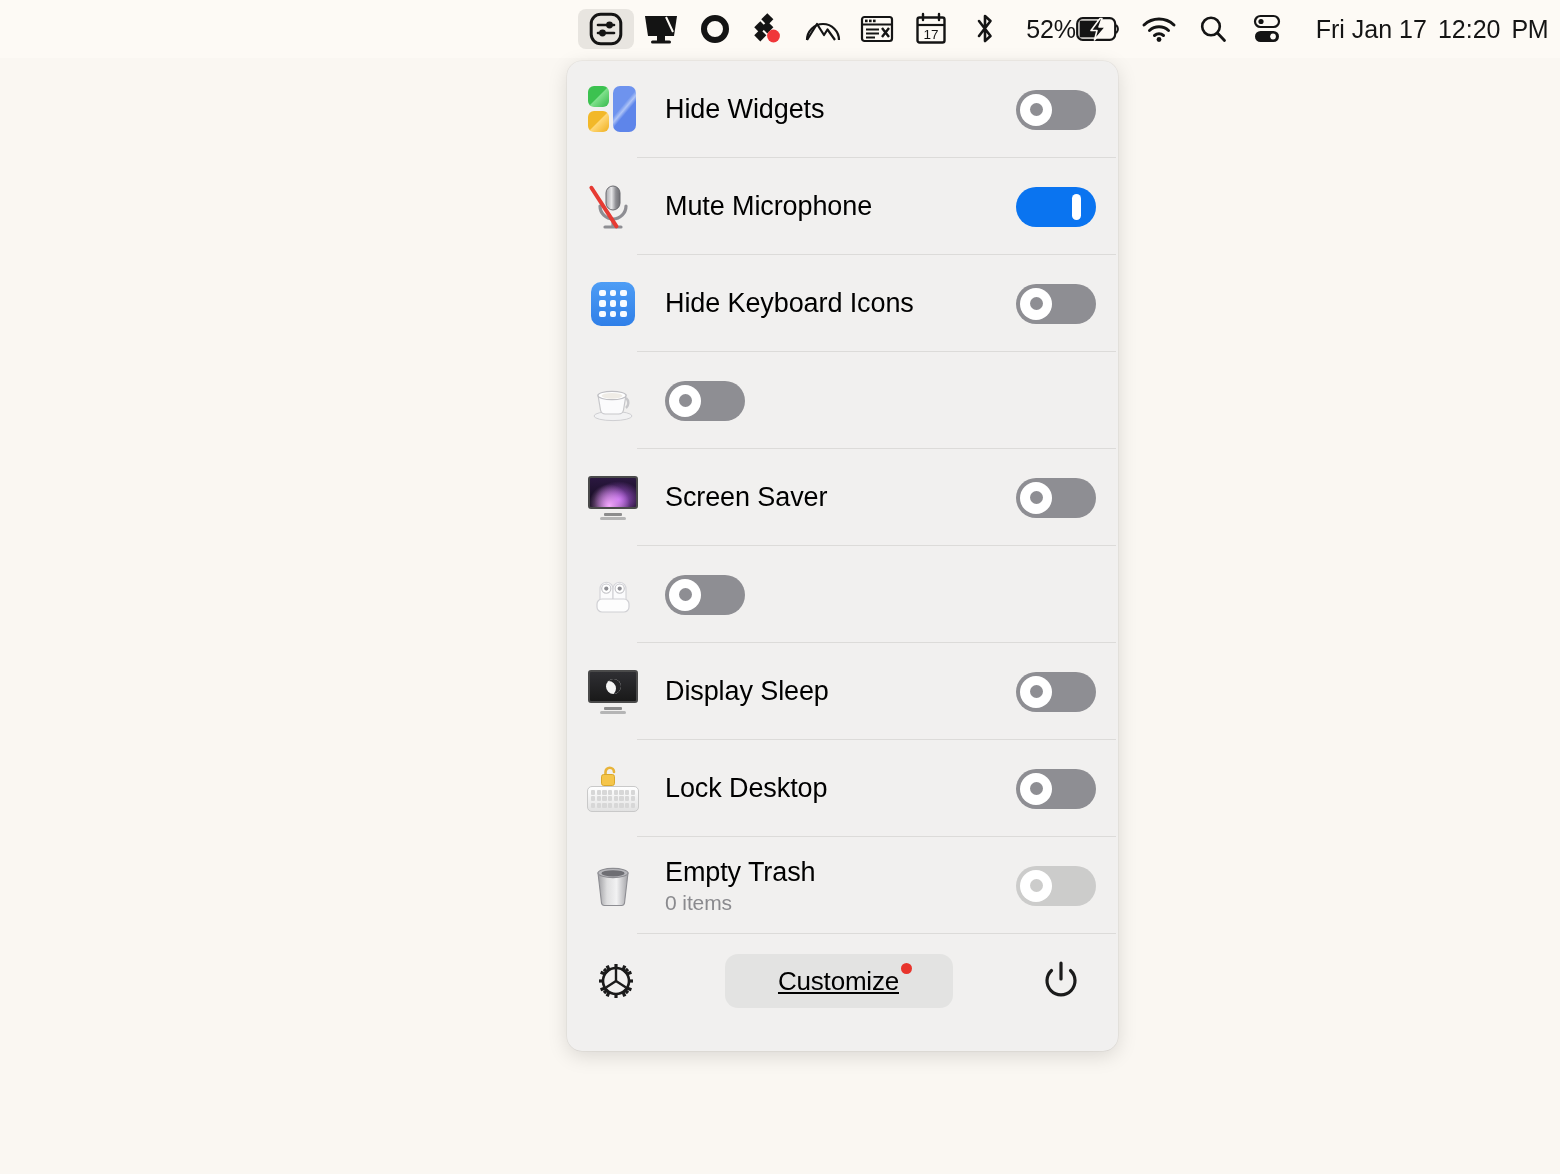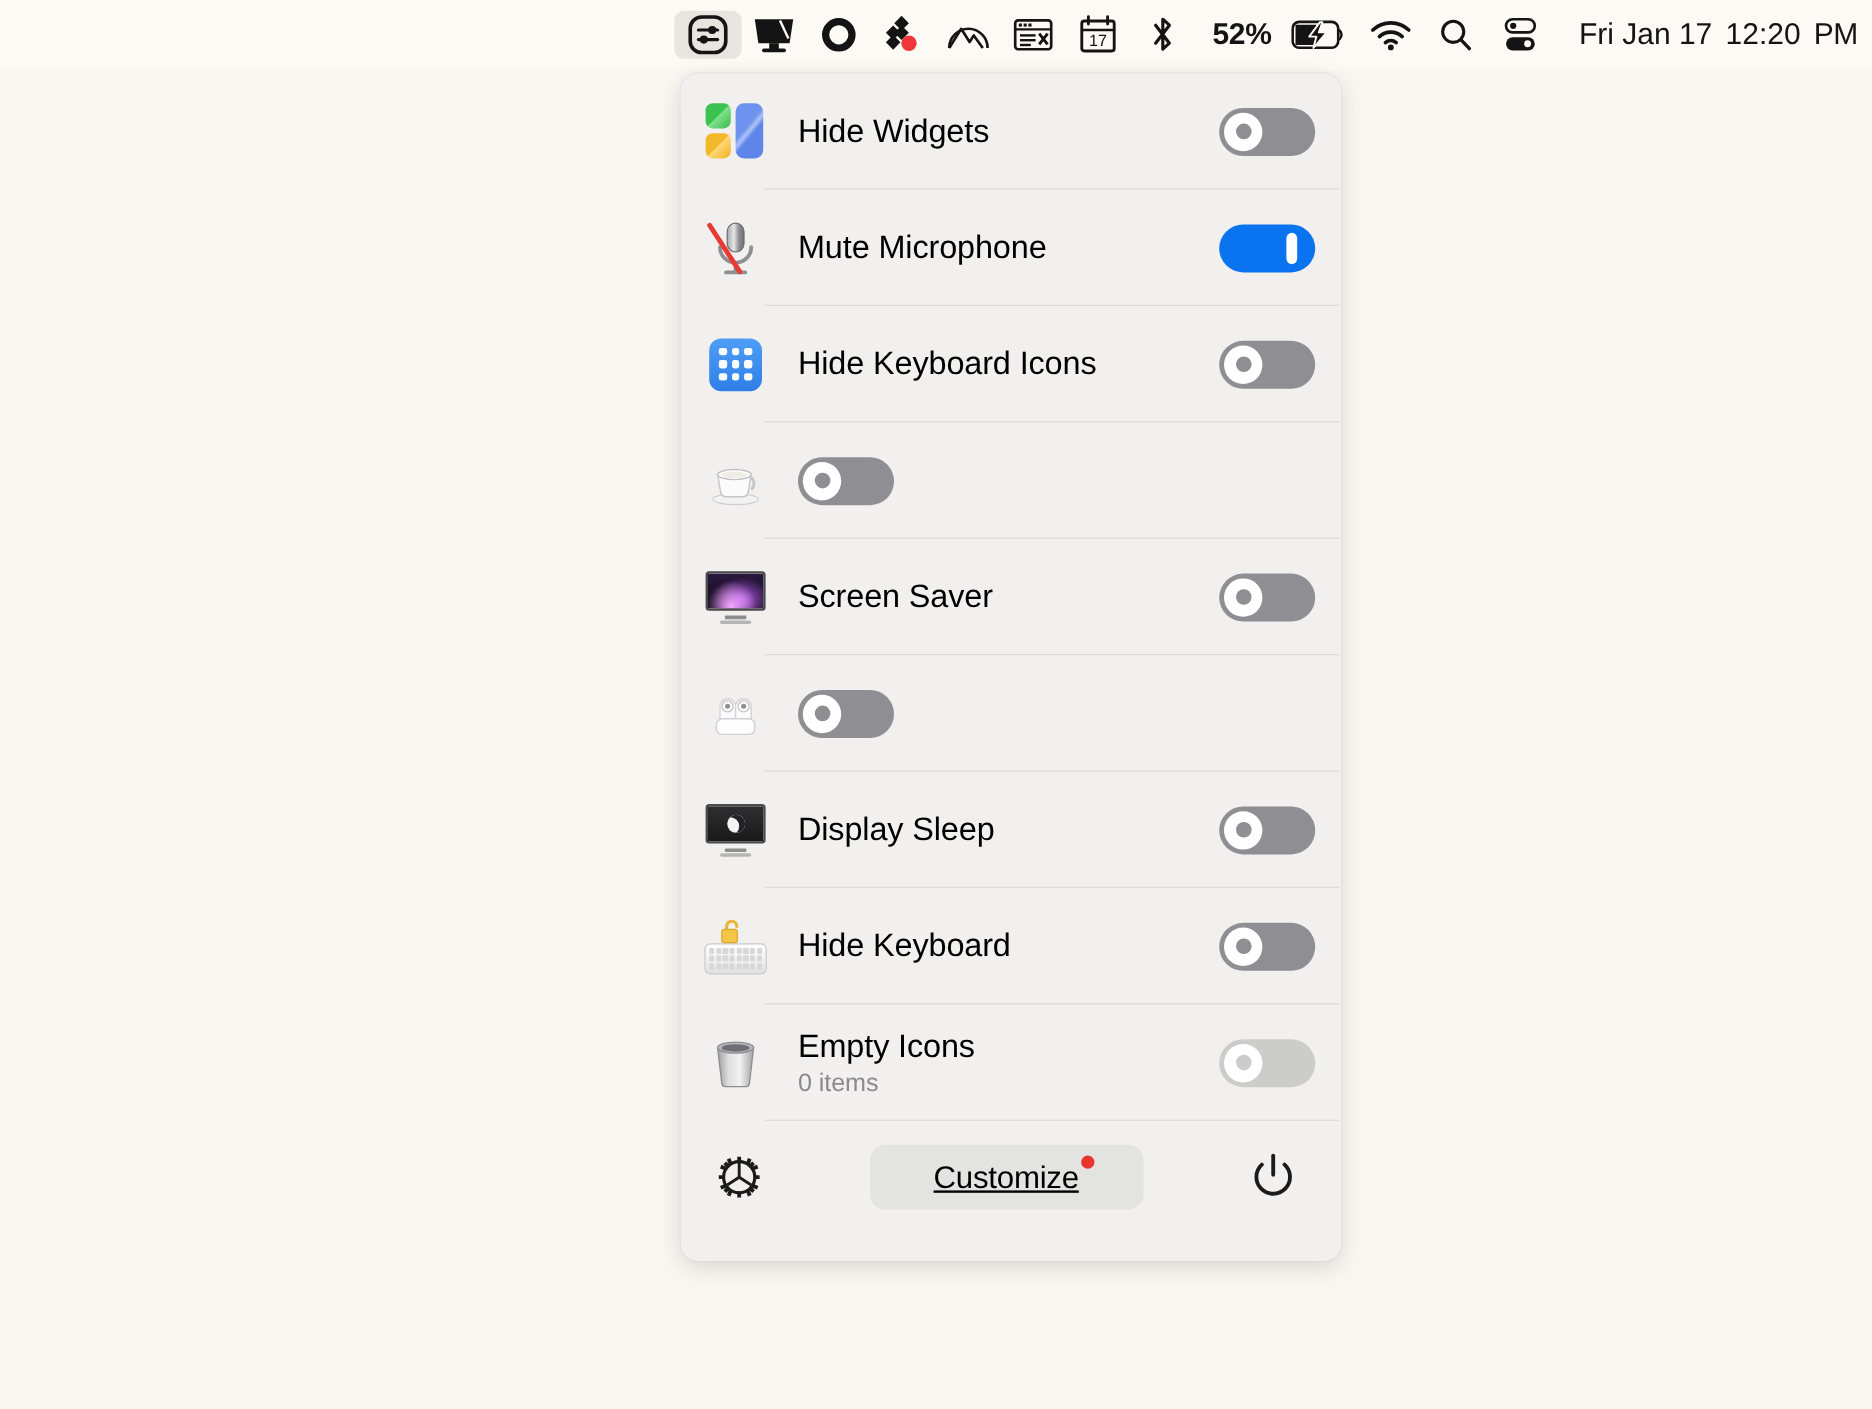--- a/index.html
+++ b/index.html
@@ -48,26 +48,25 @@
 
   .mb-item.active {
     background: #e8e5e0;
     border-radius: 8px;
     min-width: 56px;
   }
 
   .mb-battery {
     display: flex;
     align-items: center;
-    gap: 16px;
+    gap: 0;
     padding: 0 10px 0 14px;
     font-size: 25px;
     color: #141414;
     letter-spacing: -0.2px;
-    font-weight: bold;
   }
 
   .mb-clock {
     font-size: 25px;
     color: #141414;
     padding-left: 22px;
     letter-spacing: 0px;
     white-space: nowrap;
     display: flex;
     align-items: baseline;
@@ -611,21 +610,21 @@
             <i></i>
             <i></i>
         </div>
         <svg class="lock" viewBox="0 0 20 22">
           <path d="M5.5 9 V6 A4.2 4.2 0 0 1 14 6" fill="none" stroke="#e8b43a" stroke-width="2.6" stroke-linecap="round"></path>
           <rect x="1.5" y="8.5" width="13" height="11" rx="2.2" fill="#f5c54a" stroke="#d9a82c" stroke-width="1"></rect>
         </svg>
       </div>
     </div>
     <div class="row-text">
-      <div class="row-title">Hide Keyboard</div>
+      <div class="row-title">Lock Desktop</div>
     </div>
     <div class="toggle">
         <span class="knob-off"></span>
       </div>
     <div class="divider"></div>
   </div>
 
   <div class="row">
     <div class="row-icon">
       <div class="ic-trash">
@@ -638,21 +637,21 @@
                 <stop offset="1" stop-color="#a3a3a7"></stop>
             </linearGradient>
           </defs>
           <path d="M7 10 L10.5 40 A3 3 0 0 0 13.5 42.5 H30.5 A3 3 0 0 0 33.5 40 L37 10 Z" fill="url(#trg)" stroke="#8d8d92" stroke-width="1.1"></path>
           <ellipse cx="22" cy="10" rx="15" ry="4.6" fill="#b9b9bd" stroke="#8d8d92" stroke-width="1.1"></ellipse>
           <ellipse cx="22" cy="10.3" rx="11.6" ry="3.1" fill="#6e6e73"></ellipse>
         </svg>
       </div>
     </div>
     <div class="row-text">
-      <div class="row-title">Empty Icons</div>
+      <div class="row-title">Empty Trash</div>
       <div class="row-sub">0 items</div>
     </div>
     <div class="toggle disabled">
         <span class="knob-off"></span>
       </div>
     <div class="divider"></div>
   </div>
 
   <div class="footer">
     <div class="footer-icon">

